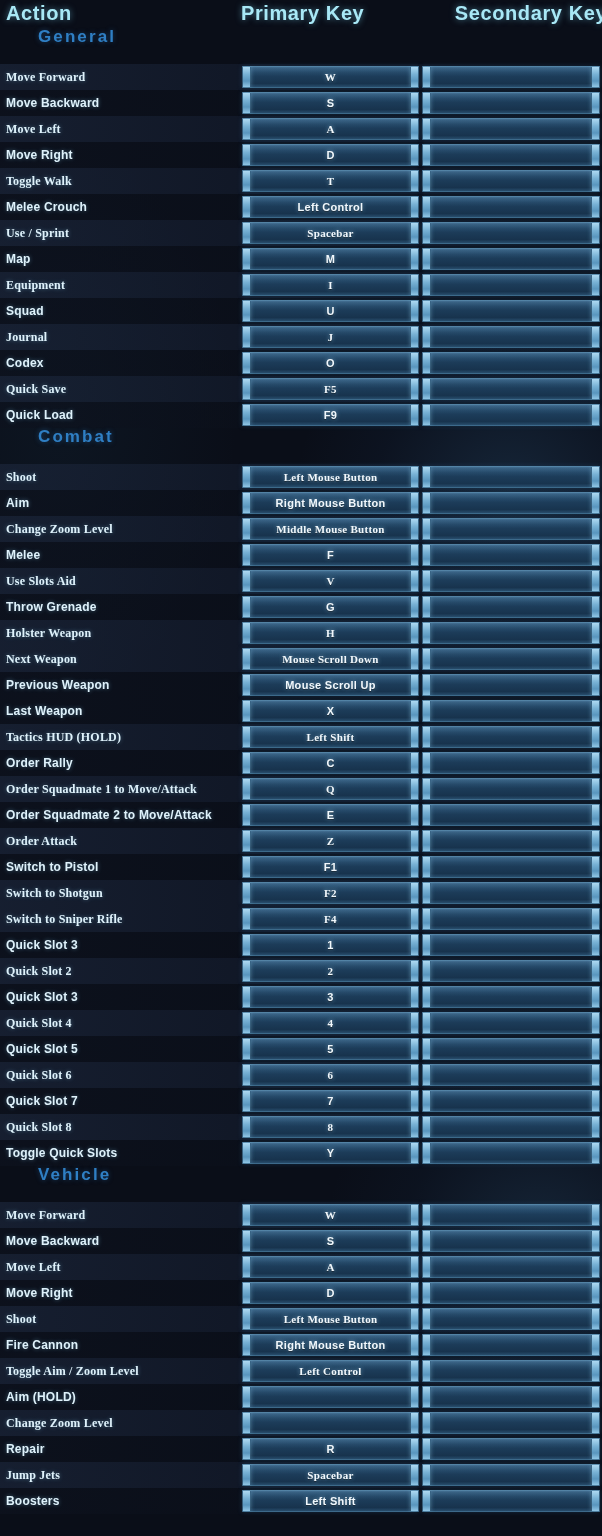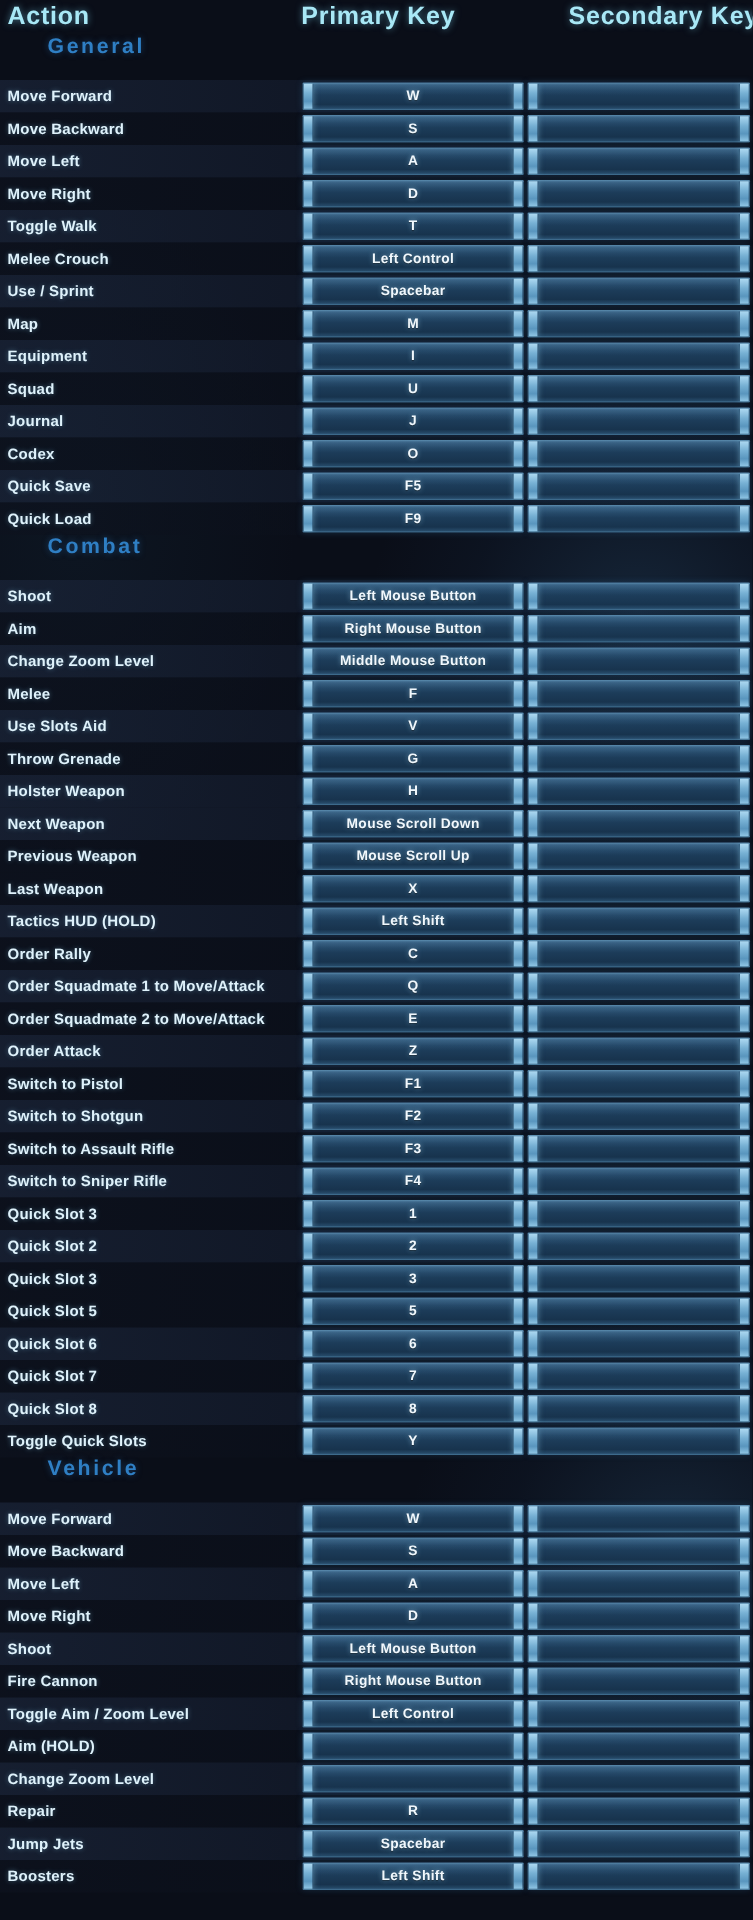--- a/index.html
+++ b/index.html
@@ -77,21 +77,21 @@
     white-space:nowrap;
     margin-left:32px;
   }
   .section-gap { height:11px; }
 
   
   .row {
     position:relative;
     height:26px;
   }
-  .row.odd  { background:linear-gradient(90deg, rgba(26,36,56,0.75) 0%, rgba(22,31,50,0.55) 42%, rgba(14,20,34,0.0) 100%); }
+  .row.odd  { background:linear-gradient(90deg, rgba(26,36,56,0.75) 0%, rgba(22,31,50,0.55) 42%, rgba(14,20,34,0.0) 100%);font-family:Liberation Serif, serif; }
   .row.even { background:linear-gradient(90deg, rgba(13,18,30,0.72) 0%, rgba(11,16,27,0.5) 42%, rgba(10,14,24,0.0) 100%); }
 
   .row-label {
     position:absolute;
     left:6px;
     top:6px;
     font-size:12px;
     font-weight:bold;
     color:#dff2fb;
     letter-spacing:0.2px;
@@ -645,35 +645,20 @@
             <span class="key-text">F2</span>
           </div>
         </div>
         <div class="key secondary">
           <div class="key-sheen"></div>
           <div class="key-inner">
             <span class="key-text"></span>
           </div>
         </div>
       </div>
-      <div class="row even">
-        <div class="row-label">Switch to Assault Rifle</div>
-        <div class="key primary">
-          <div class="key-sheen"></div>
-          <div class="key-inner">
-            <span class="key-text">F3</span>
-          </div>
-        </div>
-        <div class="key secondary">
-          <div class="key-sheen"></div>
-          <div class="key-inner">
-            <span class="key-text"></span>
-          </div>
-        </div>
-      </div>
       <div class="row odd">
         <div class="row-label">Switch to Sniper Rifle</div>
         <div class="key primary">
           <div class="key-sheen"></div>
           <div class="key-inner">
             <span class="key-text">F4</span>
           </div>
         </div>
         <div class="key secondary">
           <div class="key-sheen"></div>
@@ -711,20 +696,35 @@
             <span class="key-text"></span>
           </div>
         </div>
       </div>
       <div class="row even">
         <div class="row-label">Quick Slot 3</div>
         <div class="key primary">
           <div class="key-sheen"></div>
           <div class="key-inner">
             <span class="key-text">3</span>
+          </div>
+        </div>
+        <div class="key secondary">
+          <div class="key-sheen"></div>
+          <div class="key-inner">
+            <span class="key-text"></span>
+          </div>
+        </div>
+      </div>
+      <div class="row odd">
+        <div class="row-label">Quick Slot 4</div>
+        <div class="key primary">
+          <div class="key-sheen"></div>
+          <div class="key-inner">
+            <span class="key-text">4</span>
           </div>
         </div>
         <div class="key secondary">
           <div class="key-sheen"></div>
           <div class="key-inner">
             <span class="key-text"></span>
           </div>
         </div>
       </div>
       <div class="row even">

